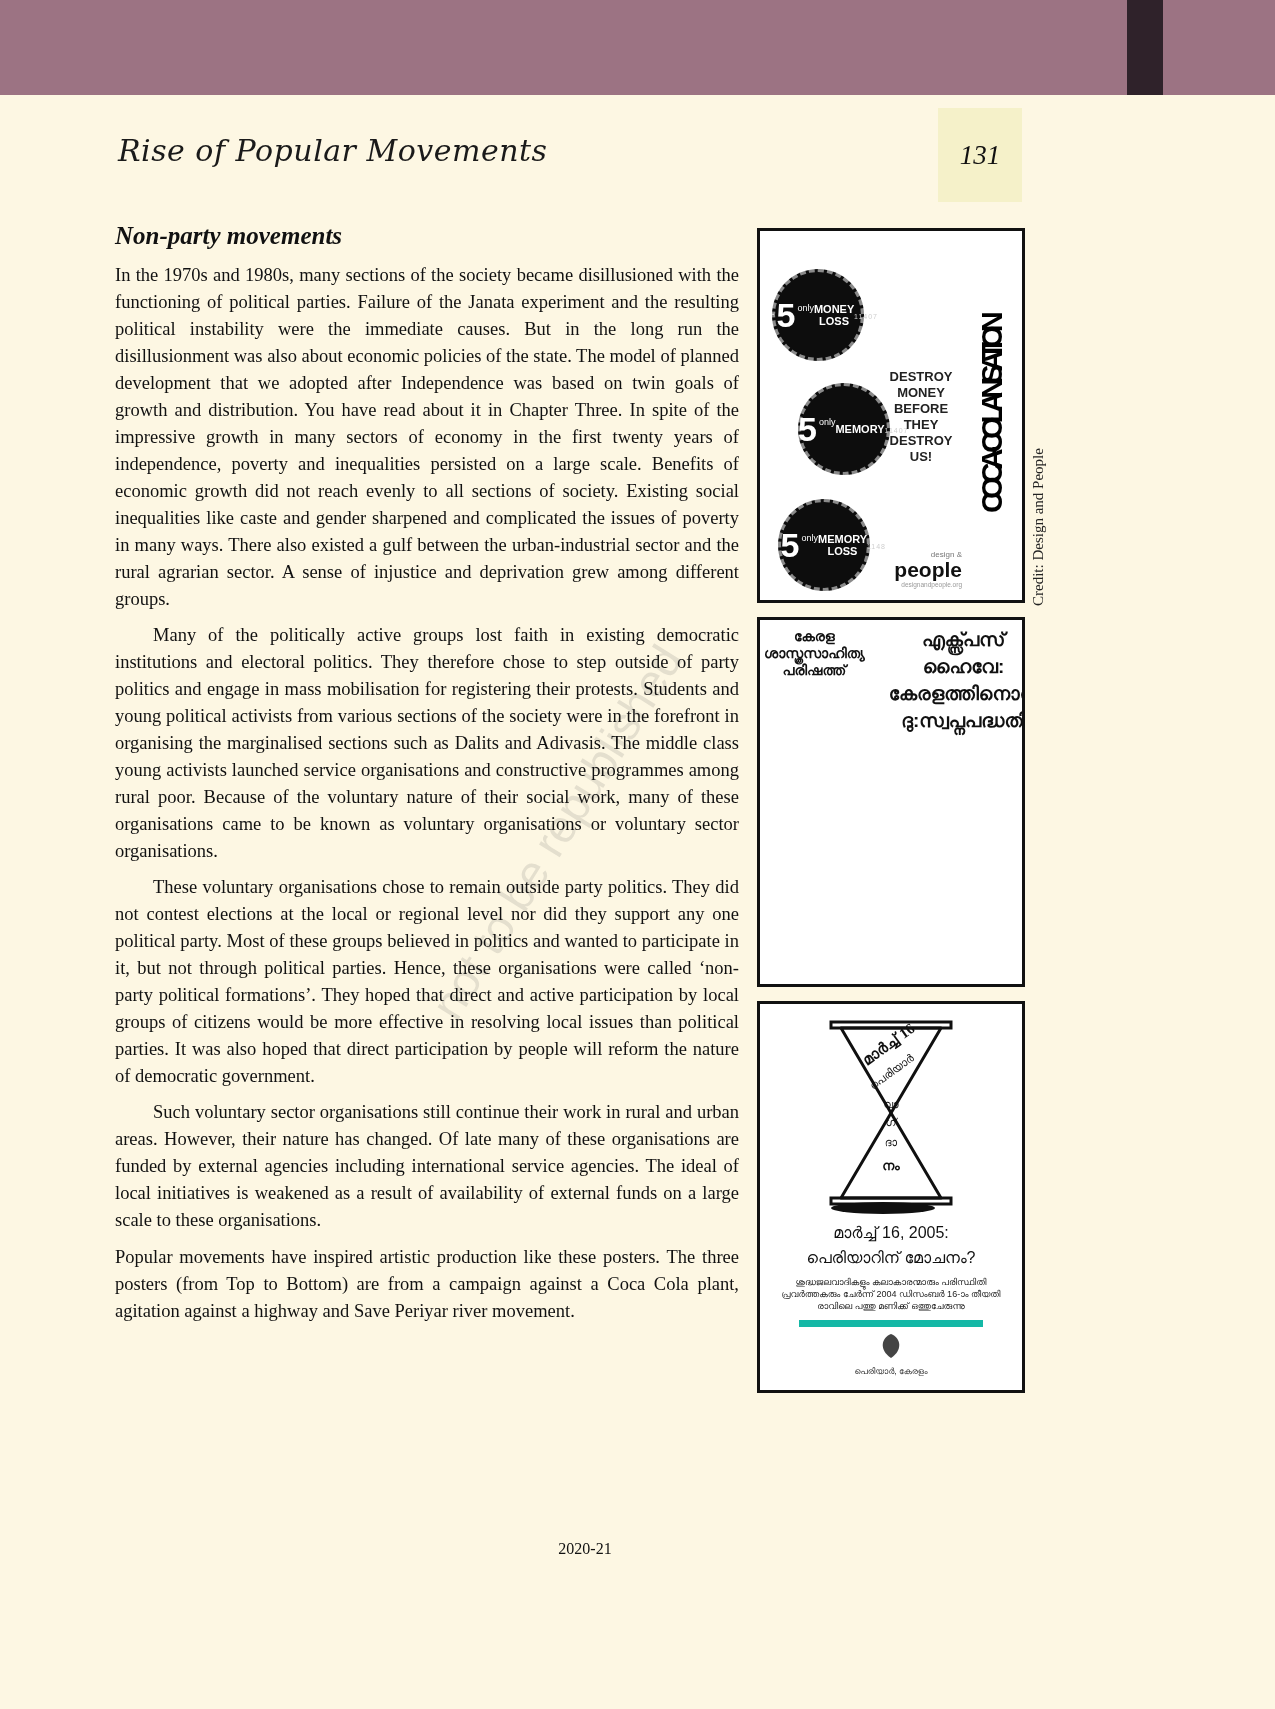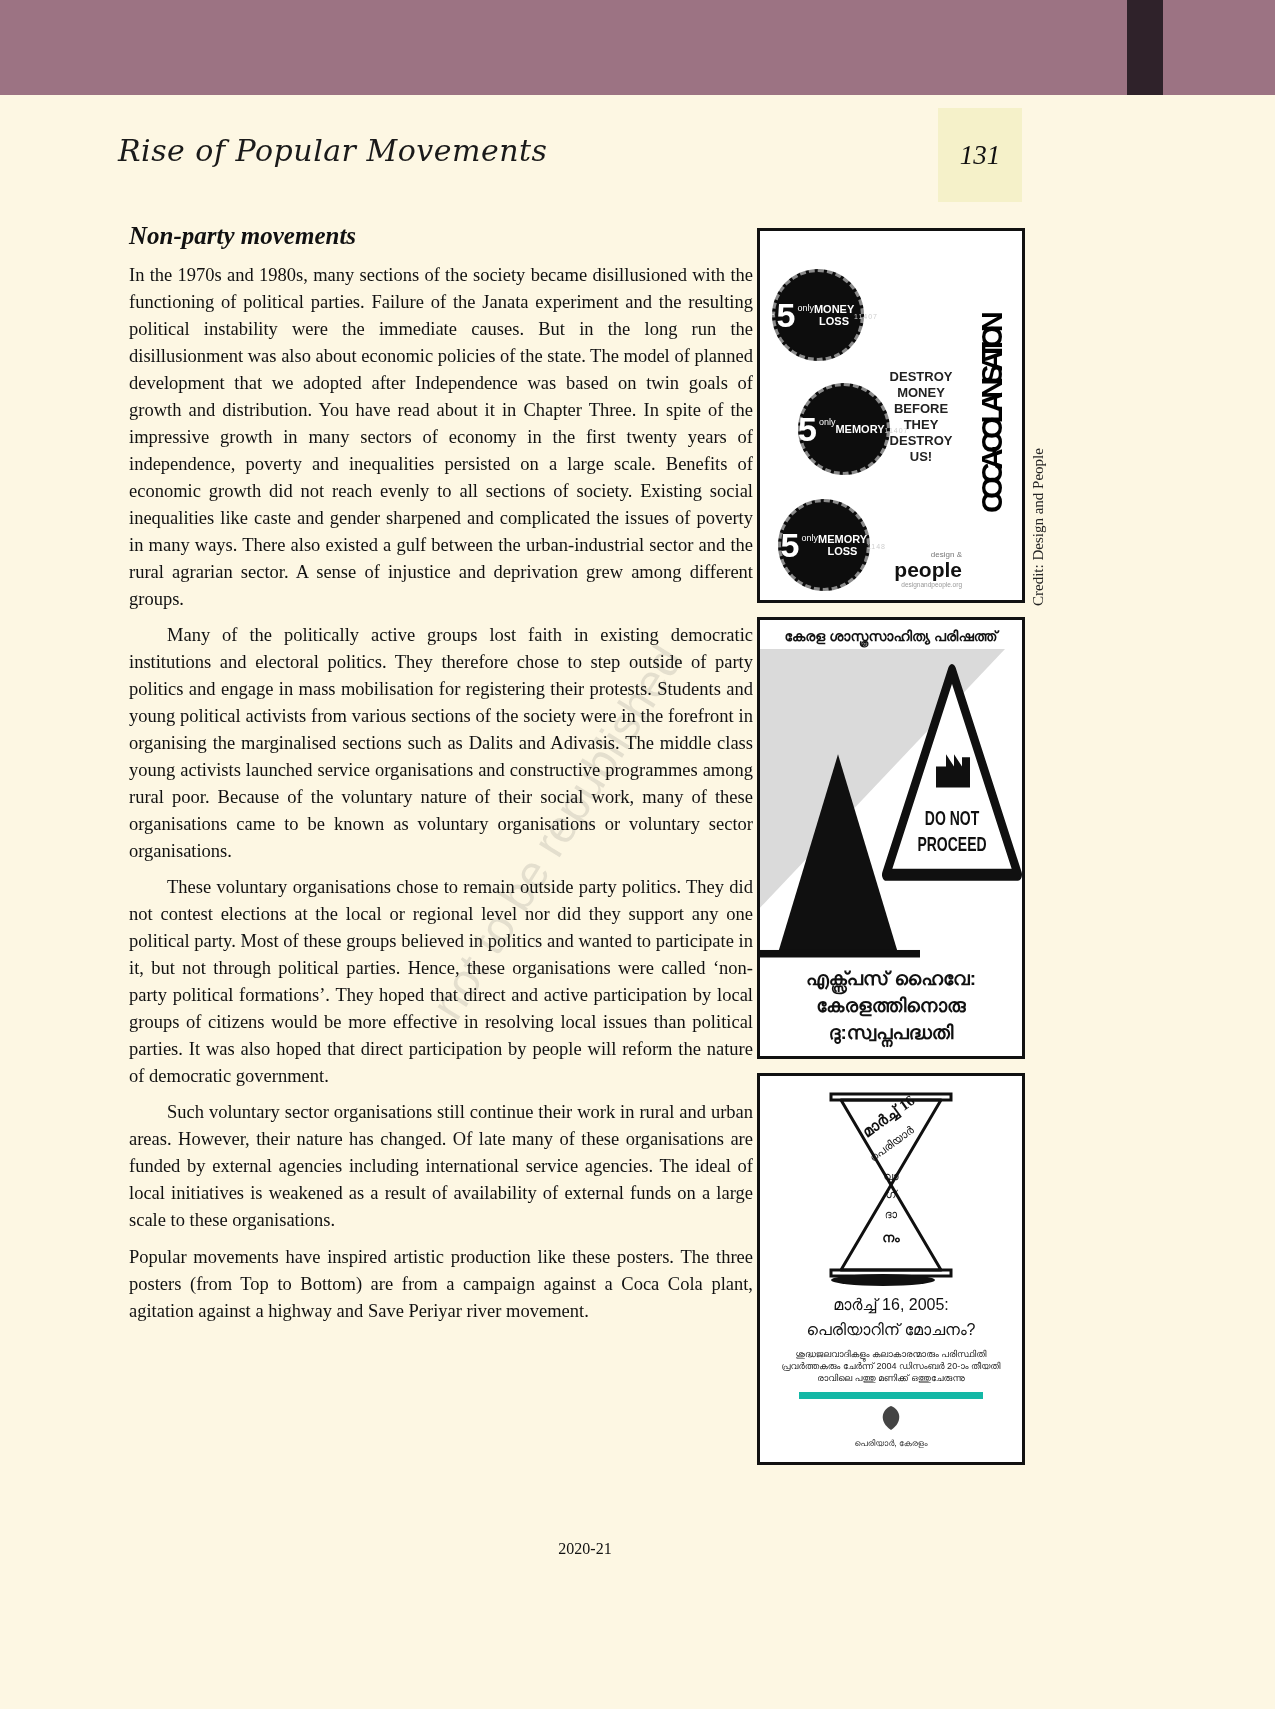--- a/index.html
+++ b/index.html
@@ -19,21 +19,21 @@
     position:absolute; left:118px; top:133px;
     font-family:"DejaVu Serif", serif;
     font-style:italic; font-size:30px; letter-spacing:.5px; color:#1a1a1a;
   }
   .pagebox {
     position:absolute; left:938px; top:108px; width:84px; height:94px;
     background:#f5f1c9; display:flex; align-items:center; justify-content:center;
     font-style:italic; font-size:27px;
   }
 
-  .main-col { position:absolute; left:115px; top:222px; width:624px;margin-left:14px; }
+  .main-col { position:absolute; left:115px; top:222px; width:624px; }
   .main-col h2 { font-size:25px; font-weight:bold; font-style:italic; margin-bottom:12px; }
   .main-col p { font-size:18.5px; line-height:27px; text-align:justify; margin-bottom:9px; }
   .main-col p.indent { text-indent:38px; }
   .caption { font-size:16.5px; line-height:25px; text-align:justify; margin-top:10px; }
 
   .right-col { position:absolute; left:757px; top:228px; width:268px; }
   .poster { border:3px solid #111; background:#fff; position:relative; overflow:hidden; }
 
   
   .poster1 { height:375px; }
@@ -72,21 +72,21 @@
   .people-logo .plogo-main { font-size:21px; font-weight:bold; color:#111; }
   .people-logo .plogo-sub { font-size:6.5px; color:#999; display:block; margin-top:2px; }
 
   .credit-vert {
     position:absolute; left:1030px; top:228px; height:378px; width:22px;
     writing-mode:vertical-rl; transform:rotate(180deg);
     font-size:15px; color:#222; text-align:left; white-space:nowrap;
   }
 
   
-  .poster2 { height:442px; margin-top:14px; display:flex; flex-direction:column; }
+  .poster2 { height:370px; margin-top:14px; display:flex; flex-direction:row; }
   .p2-top {
     padding:8px 4px 4px; text-align:center;
     font-family:"Liberation Sans", sans-serif; font-weight:bold; font-size:14px;
   }
   .p2-art { flex:1; position:relative; }
   .p2-art svg { display:block; width:100%; height:100%; }
   .p2-bottom {
     padding:6px 20px 10px; text-align:center;
     font-family:"Liberation Sans", sans-serif; font-weight:bold;
     font-size:19px; line-height:27px;
@@ -219,21 +219,21 @@
         <text x="80" y="94" text-anchor="middle" font-size="11" fill="#101010">വാ</text>
         <text x="80" y="112" text-anchor="middle" font-size="11" fill="#101010">ഗ്</text>
         <text x="80" y="132" text-anchor="middle" font-size="11" fill="#101010">ദാ</text>
         <text x="80" y="156" text-anchor="middle" font-size="13" font-weight="bold" fill="#101010">നം</text>
       </svg>
     </div>
     <div class="p3-title">
       <div>മാർച്ച് 16, 2005:</div>
       <div>പെരിയാറിന് മോചനം?</div>
     </div>
-    <div class="p3-small">ശുദ്ധജലവാദികളും കലാകാരന്മാരും പരിസ്ഥിതി പ്രവർത്തകരും ചേർന്ന് 2004 ഡിസംബർ 20-ാം തീയതി രാവിലെ പത്തു മണിക്ക് ഒത്തുചേരുന്നു</div>
+    <div class="p3-small">ശുദ്ധജലവാദികളും കലാകാരന്മാരും പരിസ്ഥിതി പ്രവർത്തകരും ചേർന്ന് 2004 ഡിസംബർ 16-ാം തീയതി രാവിലെ പത്തു മണിക്ക് ഒത്തുചേരുന്നു</div>
     <div class="p3-logo">
       <svg width="40" height="28" viewBox="0 0 40 28">
         <path d="M20,26 C8,18 10,6 20,2 C30,6 32,18 20,26 Z" fill="#444"></path>
       </svg>
       <div class="p3-logo-caption">പെരിയാർ, കേരളം</div>
     </div>
   </div>
 </div>
 
 <div class="credit-vert">Credit: Design and People</div>

